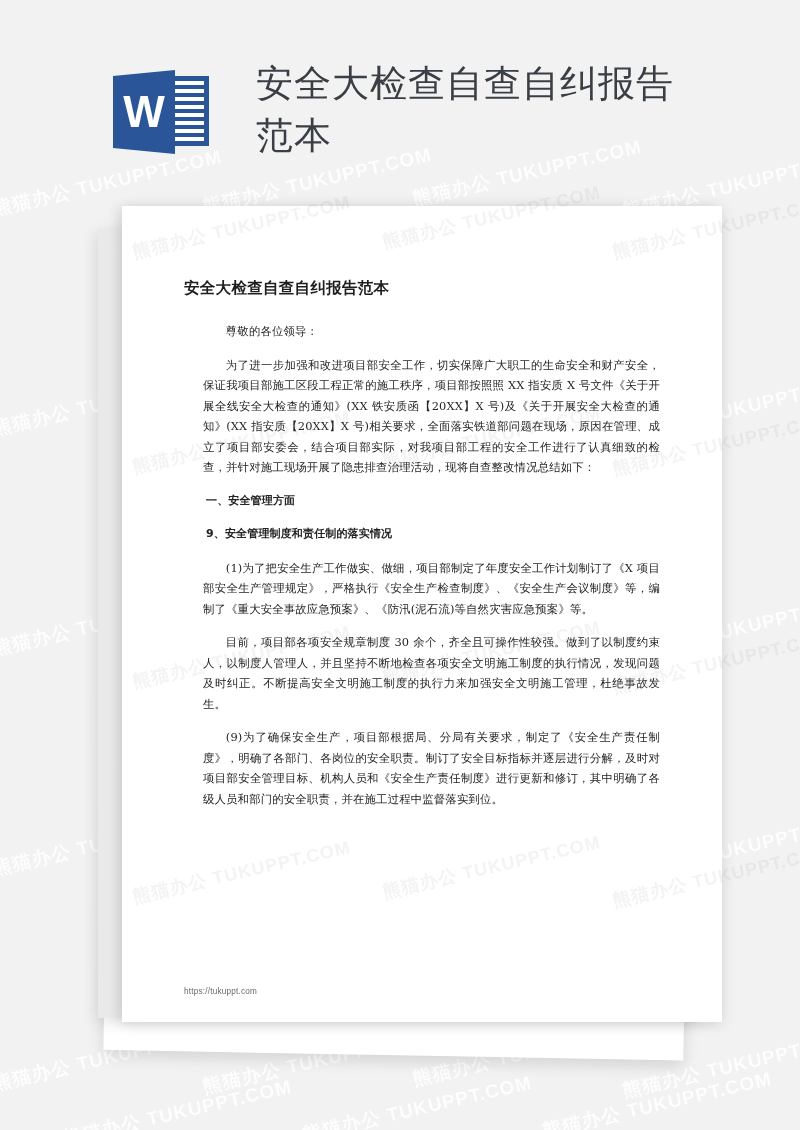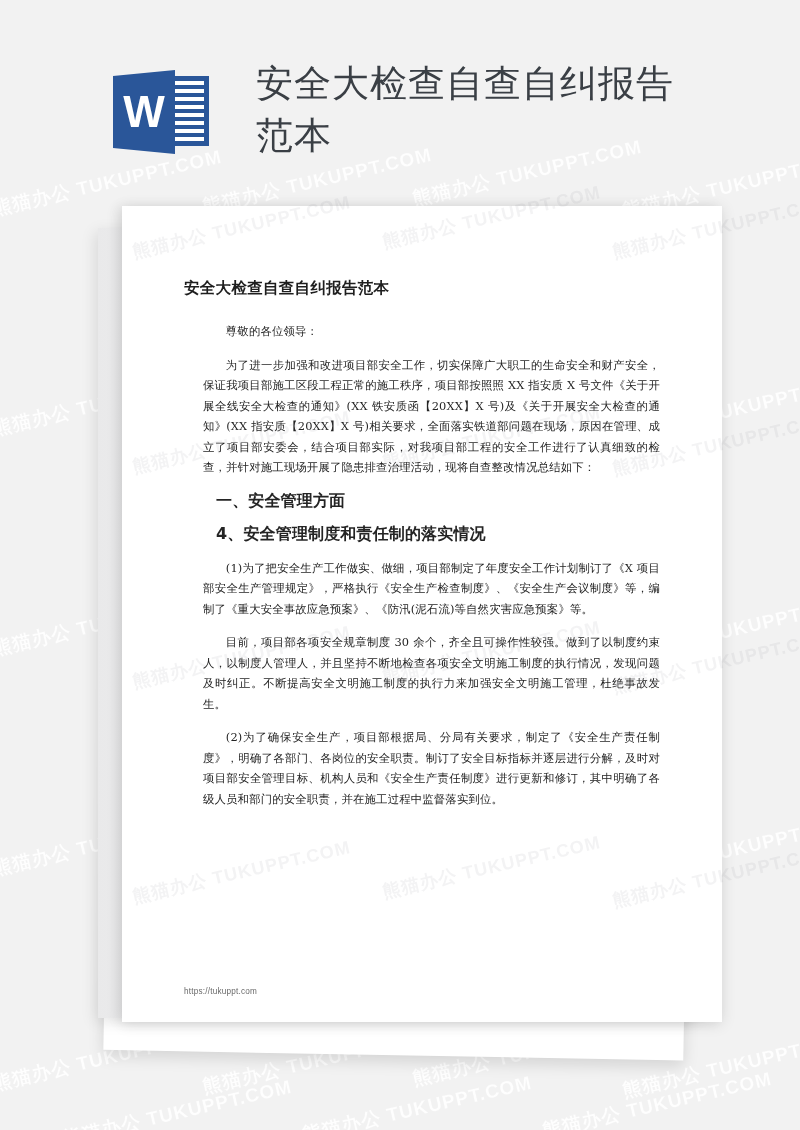--- a/index.html
+++ b/index.html
@@ -171,21 +171,21 @@
     text-align: justify;
     text-justify: inter-ideograph;
     letter-spacing: .15px;
     color: #242424;
   }
   .para.indent { text-indent: 2em; margin-left: 19px; }
   .para.heading {
     font-weight: bold;
     text-indent: 2em;
     font-family: "DejaVu Sans", "Liberation Sans", sans-serif;
-    font-size: 16px;
+    font-size: 11px;
   }
   #doc-footer-url {
     position: absolute;
     left: 62px;
     bottom: 26px;
     font-size: 8.2px;
     color: #6a6a6a;
     font-family: "Liberation Sans", sans-serif;
     letter-spacing: .2px;
   }
@@ -263,24 +263,24 @@
   <div id="header-title">安全大检查自查自纠报告范本</div>
 </div>
 
 <div id="doc-content">
   <div id="doc-inner">
     <div id="doc-title">安全大检查自查自纠报告范本</div>
     <div id="doc-paragraphs">
         <div class="para indent">尊敬的各位领导：</div>
         <div class="para indent">为了进一步加强和改进项目部安全工作，切实保障广大职工的生命安全和财产安全，保证我项目部施工区段工程正常的施工秩序，项目部按照照 XX 指安质 X 号文件《关于开展全线安全大检查的通知》(XX 铁安质函【20XX】X 号)及《关于开展安全大检查的通知》(XX 指安质【20XX】X 号)相关要求，全面落实铁道部问题在现场，原因在管理、成立了项目部安委会，结合项目部实际，对我项目部工程的安全工作进行了认真细致的检查，并针对施工现场开展了隐患排查治理活动，现将自查整改情况总结如下：</div>
         <div class="para heading">一、安全管理方面</div>
-        <div class="para heading">4、安全管理制度和责任制的落实情况</div>
+        <div class="para heading">9、安全管理制度和责任制的落实情况</div>
         <div class="para indent">(1)为了把安全生产工作做实、做细，项目部制定了年度安全工作计划制订了《X 项目部安全生产管理规定》，严格执行《安全生产检查制度》、《安全生产会议制度》等，编制了《重大安全事故应急预案》、《防汛(泥石流)等自然灾害应急预案》等。</div>
         <div class="para indent">目前，项目部各项安全规章制度 30 余个，齐全且可操作性较强。做到了以制度约束人，以制度人管理人，并且坚持不断地检查各项安全文明施工制度的执行情况，发现问题及时纠正。不断提高安全文明施工制度的执行力来加强安全文明施工管理，杜绝事故发生。</div>
-        <div class="para indent">(2)为了确保安全生产，项目部根据局、分局有关要求，制定了《安全生产责任制度》，明确了各部门、各岗位的安全职责。制订了安全目标指标并逐层进行分解，及时对项目部安全管理目标、机构人员和《安全生产责任制度》进行更新和修订，其中明确了各级人员和部门的安全职责，并在施工过程中监督落实到位。</div>
+        <div class="para indent">(9)为了确保安全生产，项目部根据局、分局有关要求，制定了《安全生产责任制度》，明确了各部门、各岗位的安全职责。制订了安全目标指标并逐层进行分解，及时对项目部安全管理目标、机构人员和《安全生产责任制度》进行更新和修订，其中明确了各级人员和部门的安全职责，并在施工过程中监督落实到位。</div>
       </div>
   </div>
   <div id="doc-footer-url">https://tukuppt.com</div>
 </div>
 
 <div id="doc-watermark-layer">
     <div class="wm-doc" style="left: 130px; top: 215px;">熊猫办公 TUKUPPT.COM</div>
     <div class="wm-doc" style="left: 380px; top: 205px;">熊猫办公 TUKUPPT.COM</div>
     <div class="wm-doc" style="left: 610px; top: 215px;">熊猫办公 TUKUPPT.COM</div>
     <div class="wm-doc" style="left: 130px; top: 430px;">熊猫办公 TUKUPPT.COM</div>

